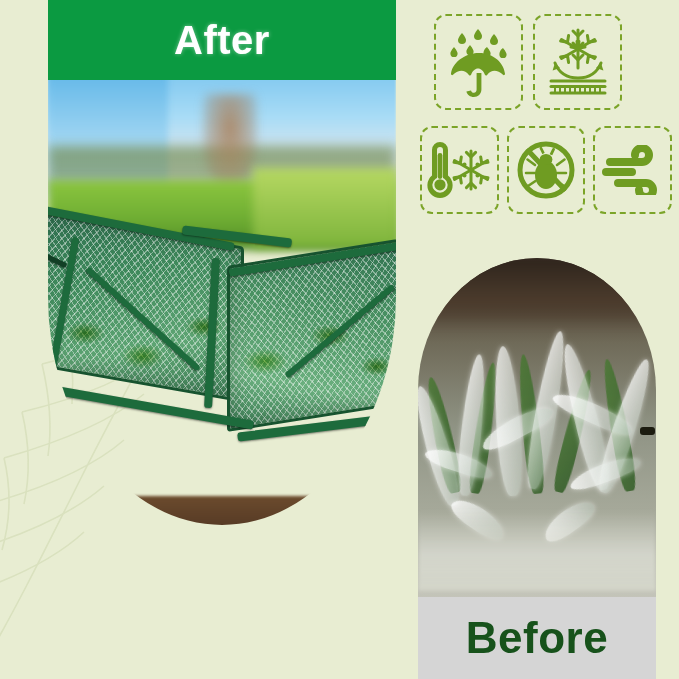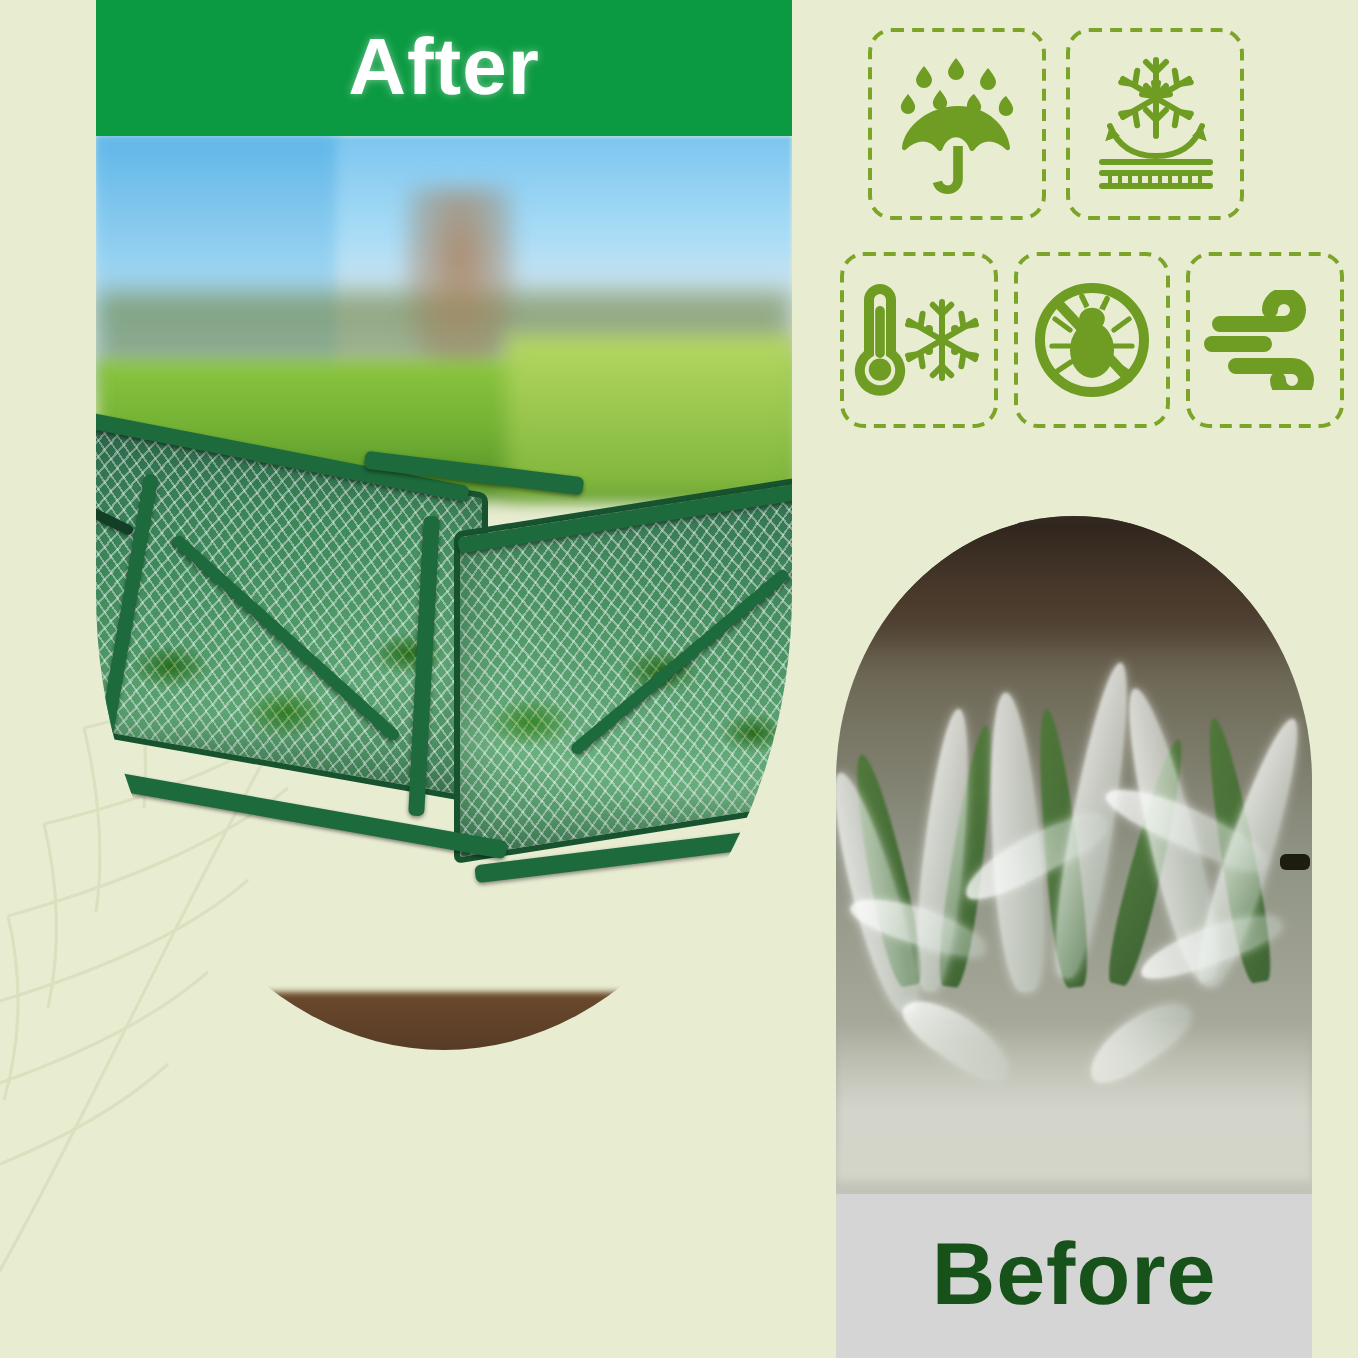--- a/index.html
+++ b/index.html
@@ -12,21 +12,21 @@
   #stage{position:absolute;inset:0;width:679px;height:679px;overflow:hidden;background:#e8edd2;}
 
   
   .watermark{position:absolute;left:-40px;top:150px;width:340px;height:520px;
     opacity:.55;pointer-events:none;}
 
   
   .left-panel{position:absolute;left:48px;top:0;width:348px;height:525px;
     border-bottom-left-radius:175px 230px;border-bottom-right-radius:175px 230px;
     overflow:hidden;}
-  .after-banner{position:absolute;left:0;top:0;width:348px;height:68px;
+  .after-banner{position:absolute;left:0;top:0;width:348px;height:80px;
     background:#0b9a41;display:flex;align-items:center;justify-content:center;z-index:4;}
   .after-banner span{color:#ffffff;font-size:40px;font-weight:bold;letter-spacing:.5px;
     text-shadow:0 0 4px rgba(255,255,255,.45);}
 
   .after-photo{position:absolute;left:0;top:68px;width:348px;height:457px;overflow:hidden;}
   .sky{position:absolute;left:0;top:0;width:348px;height:130px;
     background:linear-gradient(180deg,#7cc6ef 0%,#a9dcf6 38%,#d9e7ef 68%,#e8eadf 100%);
     filter:blur(1px);}
   .sky-blur-left{position:absolute;left:0;top:0;width:120px;height:130px;
     background:linear-gradient(180deg,#5fb6e8 0%,#9fd5f2 55%,#cfe3e6 100%);filter:blur(3px);}

